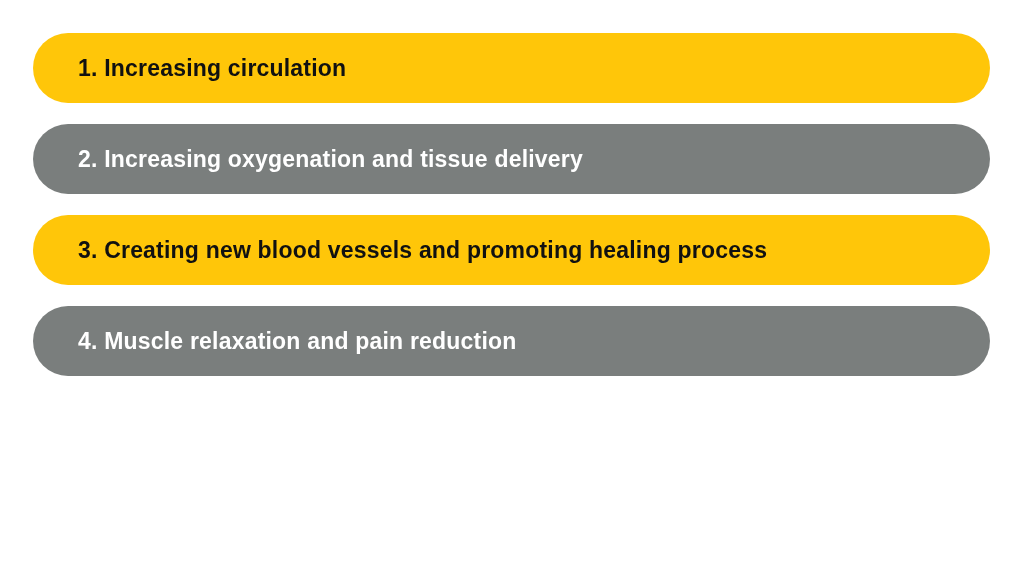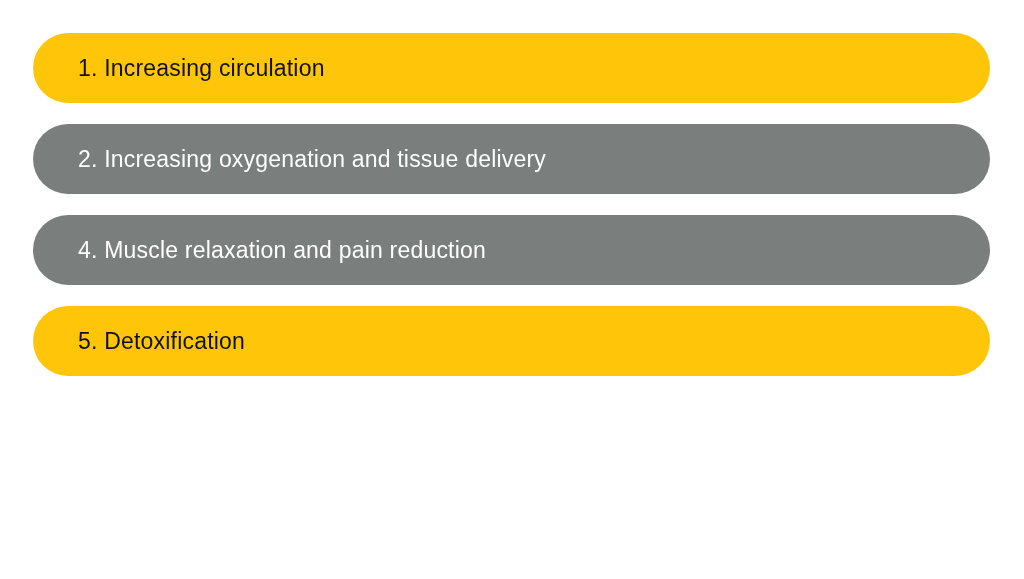--- a/index.html
+++ b/index.html
@@ -36,41 +36,41 @@
     background: var(--yellow, #FFC609);
     color: var(--text-on-yellow, #111111);
   }
   .bar.gray {
     background: var(--gray, #7A7E7D);
     color: var(--text-on-gray, #ffffff);
     text-align: right;
   }
   .bar-label {
     font-size: 23px;
-    font-weight: normal;
+    font-weight: bold;
     letter-spacing: 0.2px;
     white-space: nowrap;
   }
 </style>
 </head>
 <body>
 
 <div class="slide">
 
   <div class="bar yellow">
     <span class="bar-label">1. Increasing circulation</span>
   </div>
 
   <div class="bar gray">
     <span class="bar-label">2. Increasing oxygenation and tissue delivery</span>
   </div>
 
+  <div class="bar yellow">
+    <span class="bar-label">3. Creating new blood vessels and promoting healing process</span>
+  </div>
 
   <div class="bar gray">
     <span class="bar-label">4. Muscle relaxation and pain reduction</span>
   </div>
 
-  <div class="bar yellow">
-    <span class="bar-label">5. Detoxification</span>
-  </div>
 
 
 </div>
 
 </body></html>

